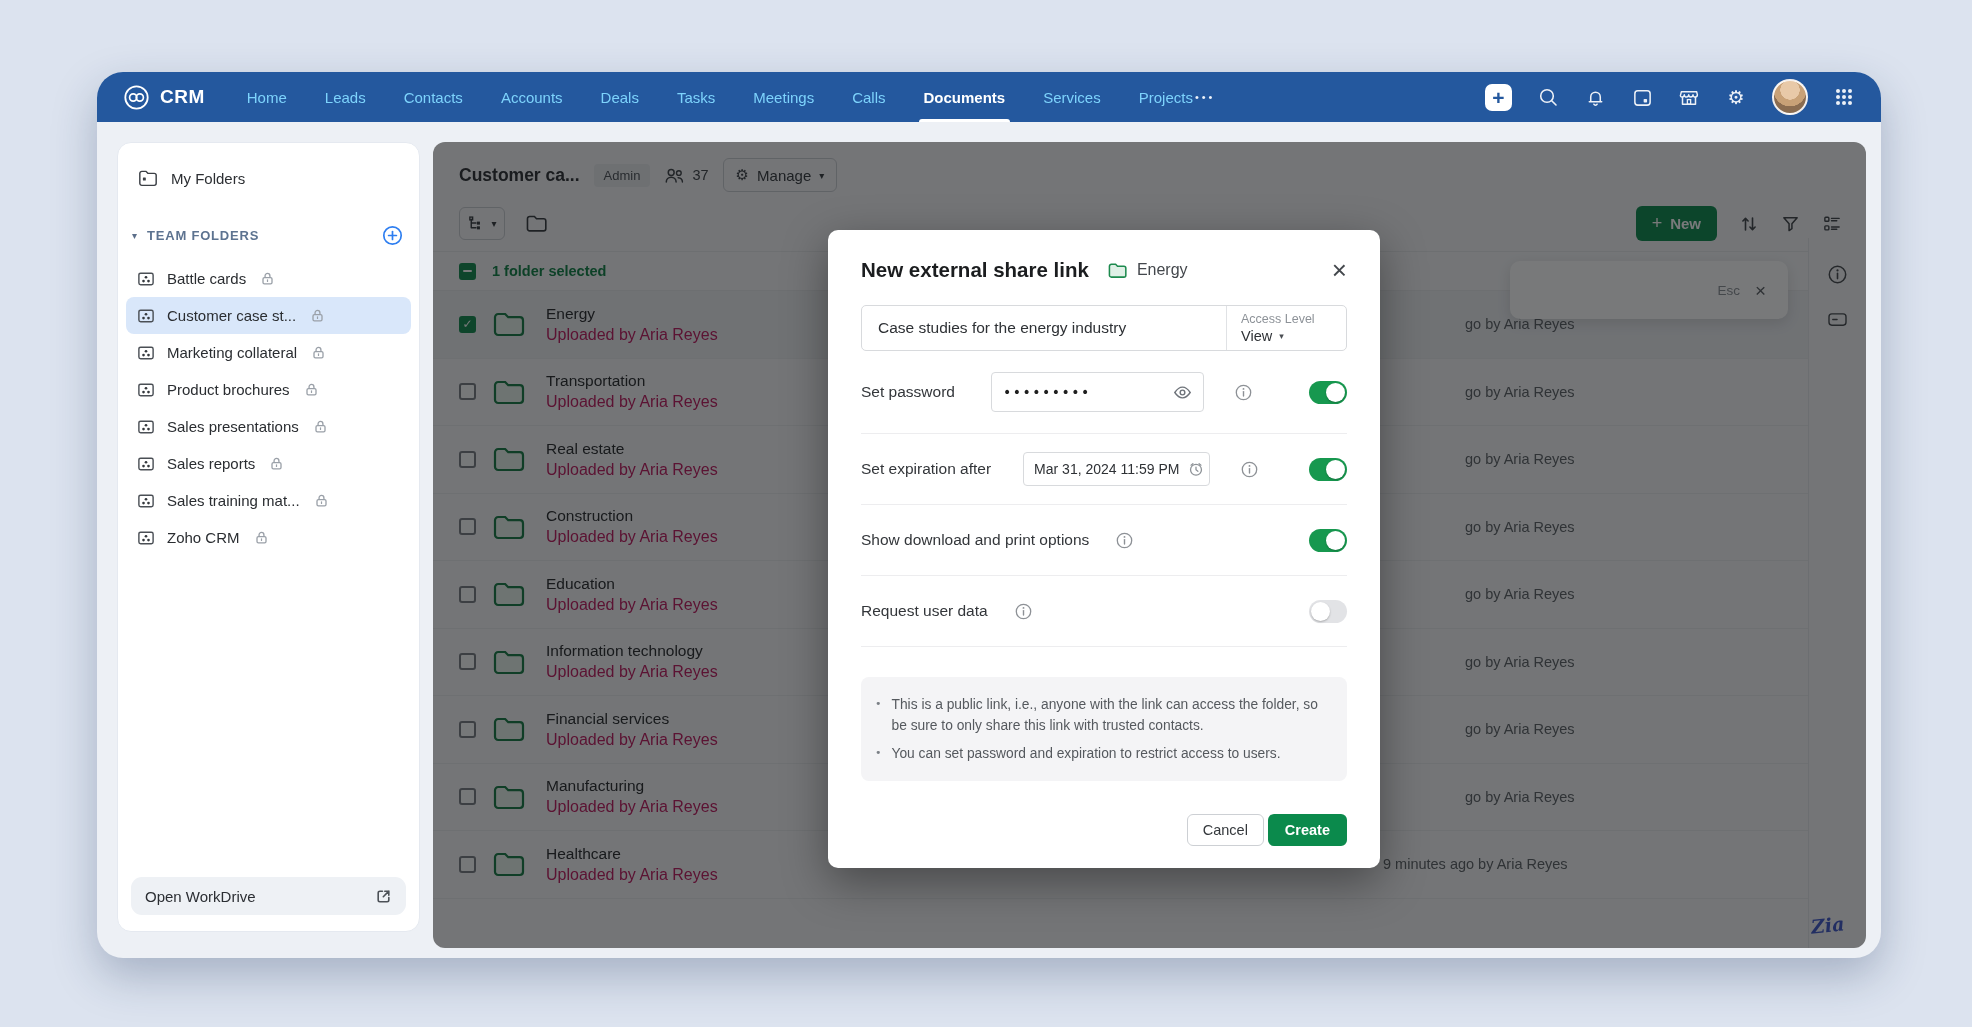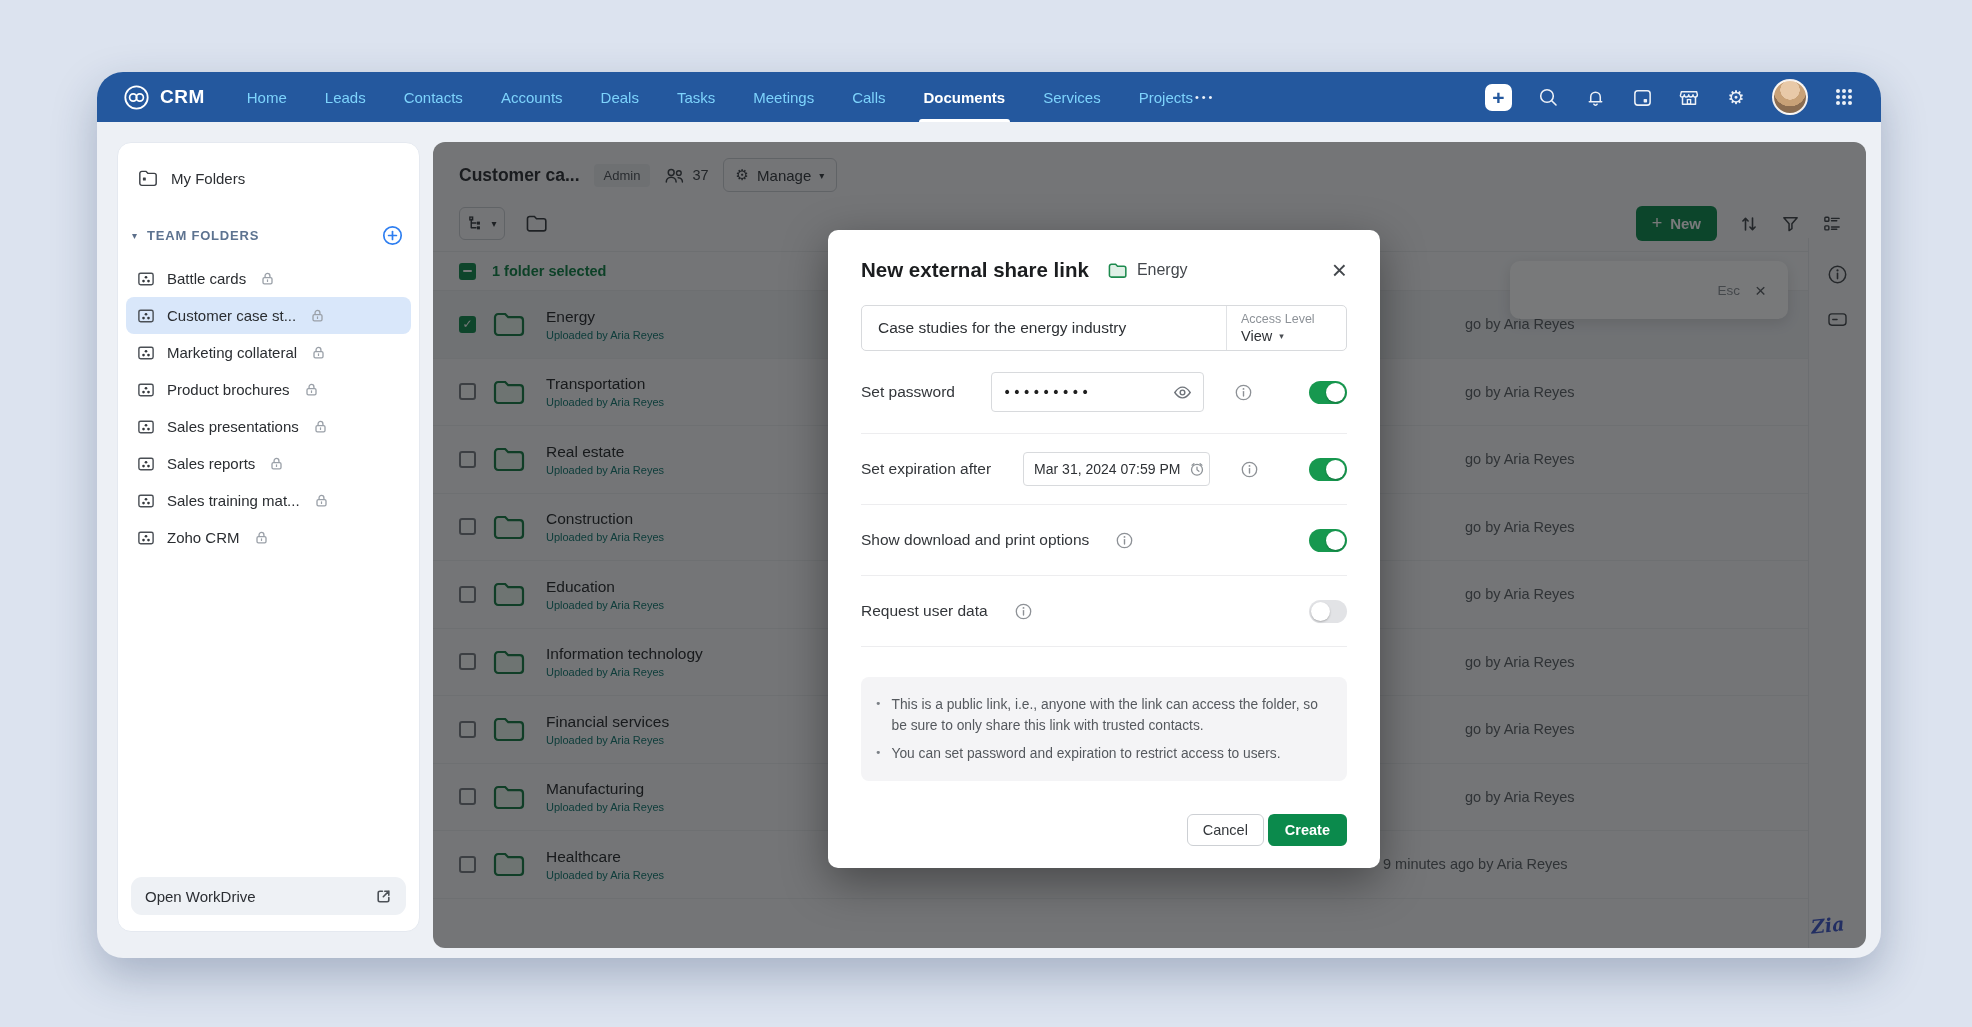--- a/index.html
+++ b/index.html
@@ -76,21 +76,21 @@
         display:flex; align-items:center; justify-content:center; flex:none; cursor:pointer; }
   .cb.green { background:#0e8a4b; border-color:#0e8a4b; }
   .cb.green .cb-glyph { color:#fff; font-family:"DejaVu Sans", sans-serif; font-size:12px; line-height:1; }
   .cb.indet::after { content:""; width:9px; height:2.5px; background:#fff; border-radius:1px; }
 
   .frow { position:relative; display:flex; align-items:center; gap:16px; height:67.5px; padding:0 26px;
           border-bottom:1px solid #e9eaec; }
   .frow.checked { background:#eceef2; }
   .fmeta { margin-left:4px; }
   .fname { font-size:15.5px; color:#26282b; }
-  .fsub { font-size:11px; color:#0f766e; margin-top:3px; }
+  .fsub { font-size:16px; color:#be185d; margin-top:3px; }
   .ftime { position:absolute; top:50%; transform:translateY(-50%); font-size:14.5px; color:#5b6065; }
   .ftime.partial { left:1032px; }
   .ftime.full { left:950px; }
 
   .right-strip { position:absolute; top:96px; bottom:0; right:0; width:58px; border-left:1px solid #e4e6ea;
                  display:flex; flex-direction:column; align-items:center; gap:26px; padding-top:26px; }
   .esc-pop { position:absolute; left:1077px; top:119px; width:278px; height:58px; background:#fff;
              border-radius:10px; display:flex; align-items:center; justify-content:flex-end;
              gap:15px; padding-right:22px; box-shadow:0 4px 14px rgba(0,0,0,.12); }
   .esc-label { font-size:13.5px; color:#8a8f95; }
@@ -588,21 +588,21 @@
             <line x1="8.5" y1="7.6" x2="8.5" y2="12" stroke="#8d9196" stroke-width="1.4" stroke-linecap="round"></line>
             <circle cx="8.5" cy="4.9" r="0.95" fill="#8d9196"></circle>
           </svg>
       </span>
       <span class="toggle on"></span>
     </div>
 
     <div class="set-row">
       <span class="set-label">Set expiration after</span>
       <div class="date-box">
-        <span class="date-value">Mar 31, 2024 07:59 PM</span>
+        <span class="date-value">Mar 31, 2024 11:59 PM</span>
         <span style="display:flex;">
           <svg width="16" height="16" viewBox="0 0 17 17">
               <circle cx="8.5" cy="9.3" r="5.8" fill="none" stroke="#8d9297" stroke-width="1.35"></circle>
               <path d="M8.5 6.4v3l2 1.5" fill="none" stroke="#8d9297" stroke-width="1.35" stroke-linecap="round" stroke-linejoin="round"></path>
               <path d="M3.2 4.4l2-1.6M13.8 4.4l-2-1.6" stroke="#8d9297" stroke-width="1.35" stroke-linecap="round"></path>
             </svg>
         </span>
       </div>
       <span class="info-ic">
         <svg width="17" height="17" viewBox="0 0 17 17">

